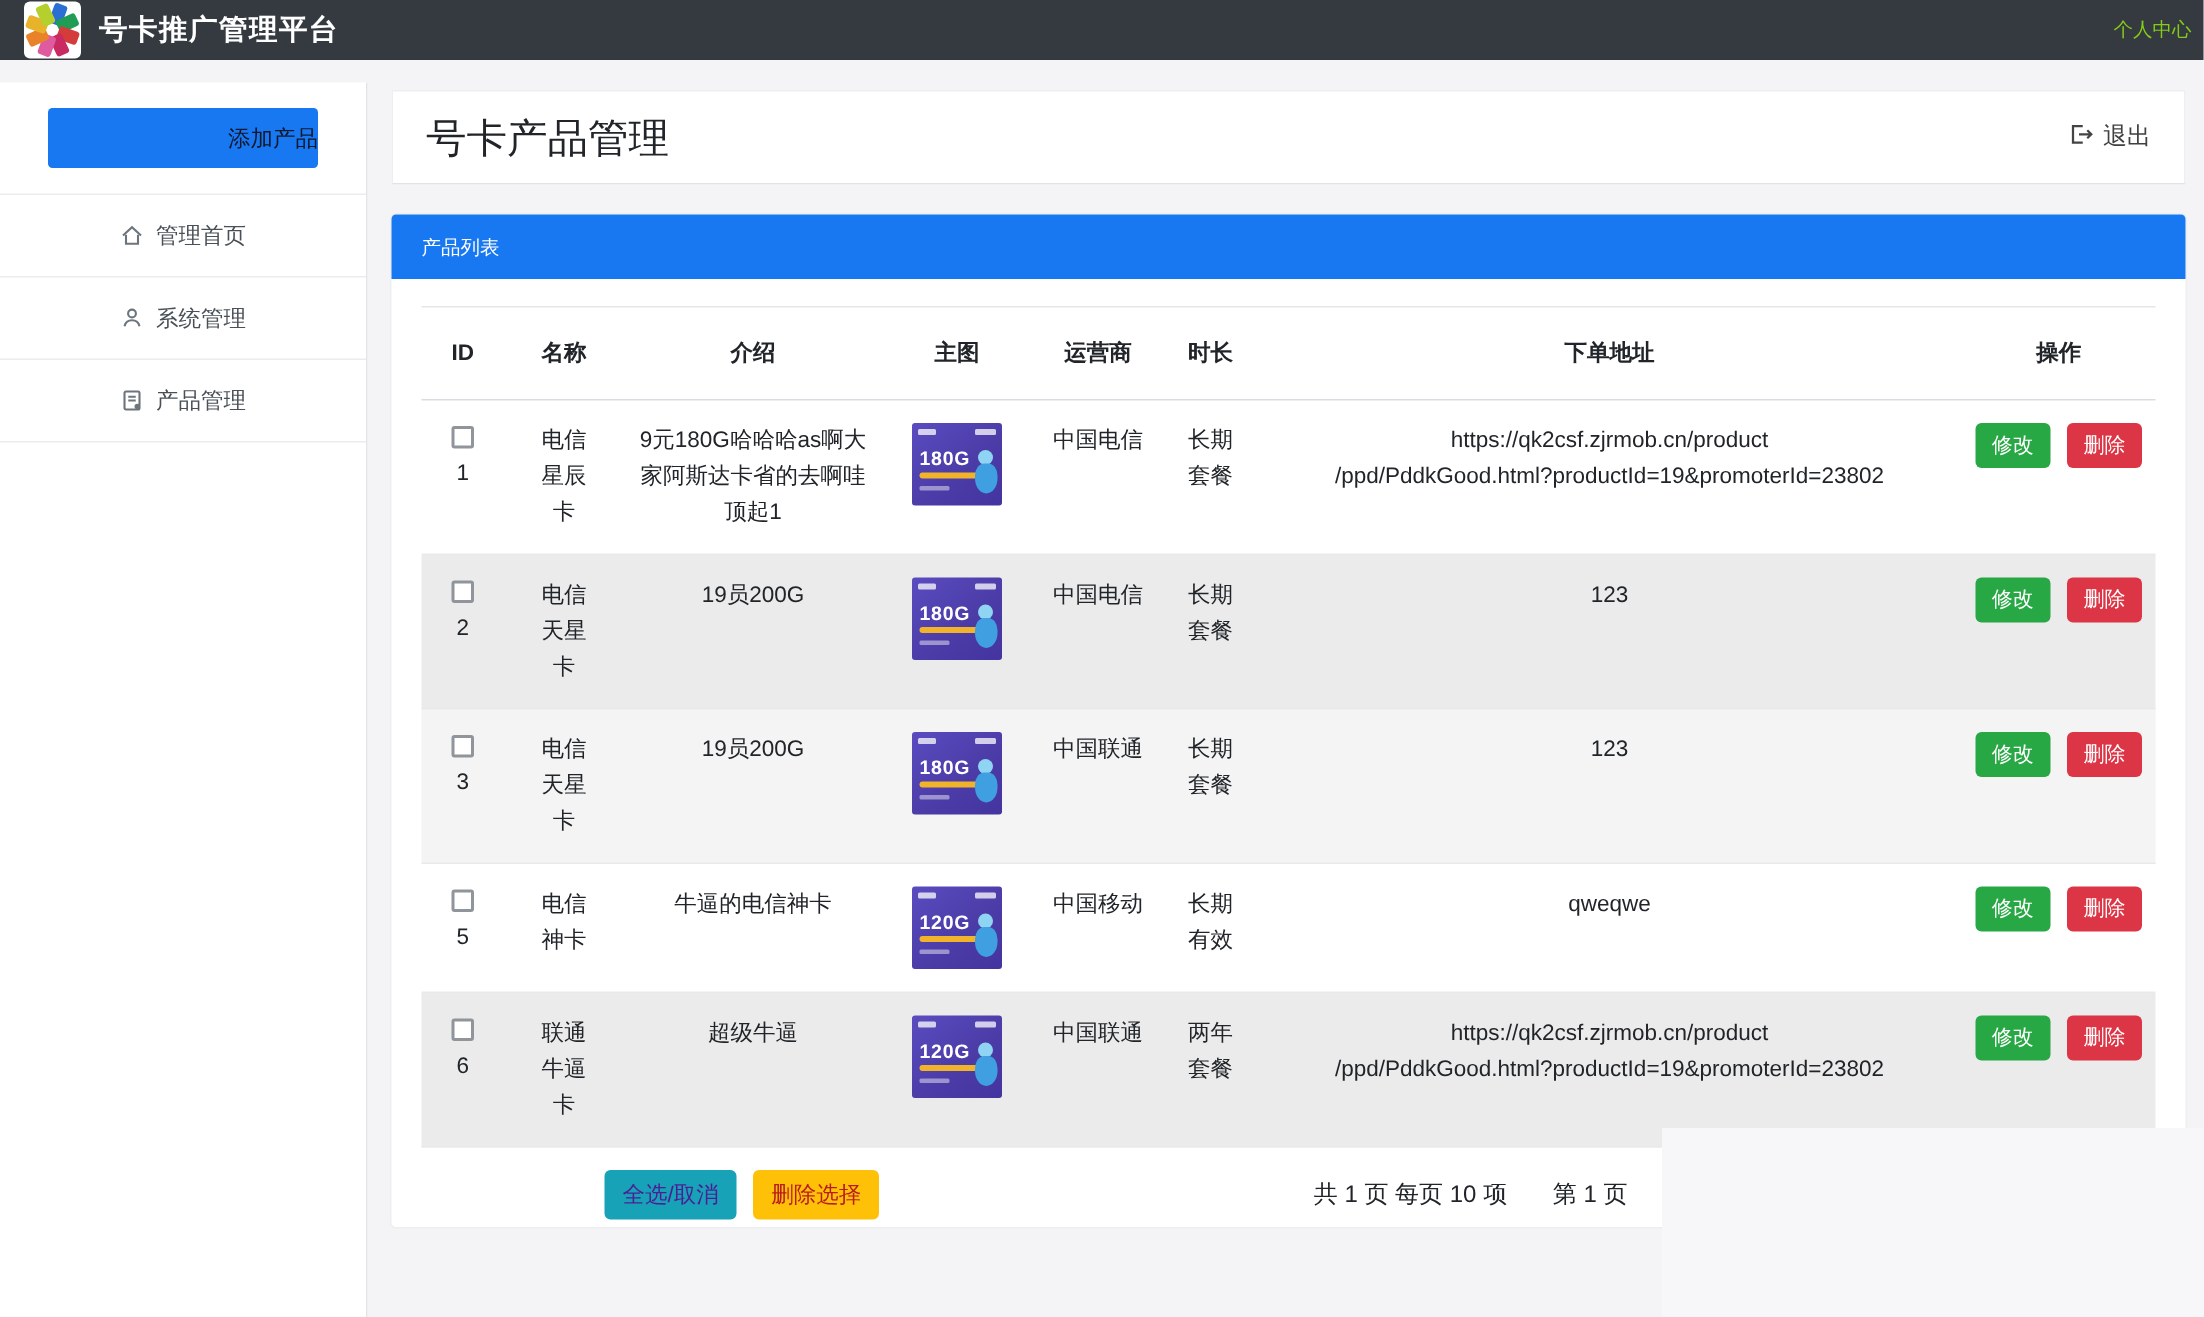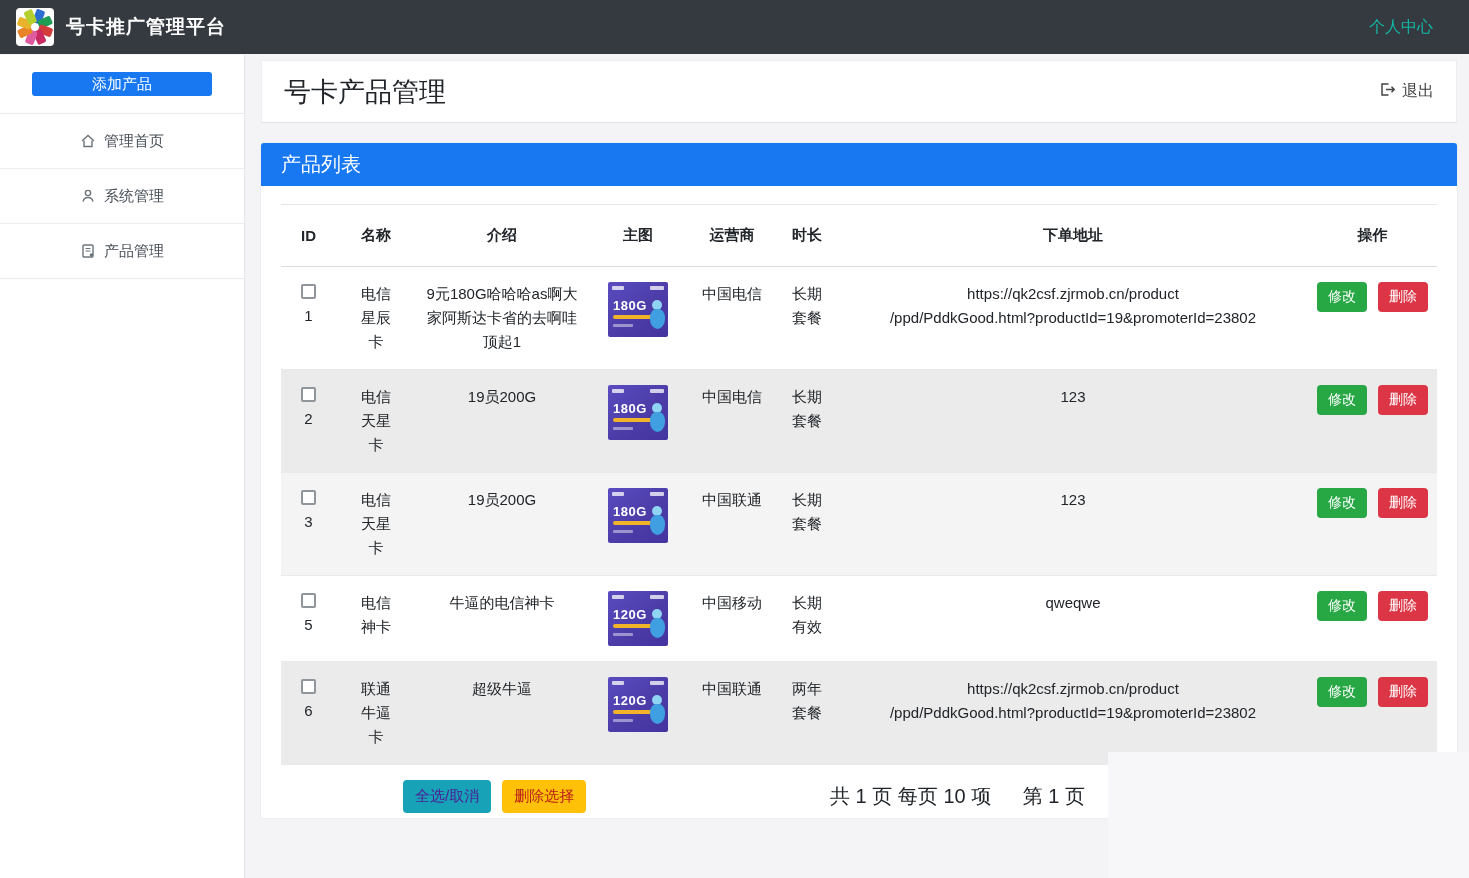--- a/index.html
+++ b/index.html
@@ -1,52 +1,52 @@
 <!DOCTYPE html>
 <html><head>
 <meta charset="utf-8">
 <style>
   * { margin:0; padding:0; box-sizing:border-box; }
   html,body { width:1469px; height:878px; overflow:hidden; background:#f4f4f6;
               font-family:"Liberation Sans","DejaVu Sans",sans-serif; }
 
   
-  .navbar { position:absolute; left:0; top:0; width:1469px; height:54px;
+  .navbar { position:absolute; left:0; top:0; width:1469px; height:40px;
             background:#343a40; display:flex; align-items:center; z-index:30; }
   .logo { width:38px; height:38px; background:#fff; border-radius:4px; margin-left:16px;
           position:relative; overflow:hidden; flex:0 0 auto; }
   .logo i { position:absolute; left:50%; top:50%; width:9px; height:14px; border-radius:2px;
             transform-origin:center; }
   .brand { color:#fff; font-size:19px; font-weight:700; margin-left:12px; letter-spacing:1px; }
-  .user-center { margin-left:auto; margin-right:36px; color:#14b8a6; font-size:16px; cursor:pointer; }
+  .user-center { margin-left:auto; margin-right:8px; color:#84cc16; font-size:13px; cursor:pointer; }
 
   
   .sidebar { position:absolute; left:0; top:55px; width:245px; bottom:0; background:#fff;
              border-right:1px solid #e2e5e8; z-index:20; }
-  .add-btn { display:block; width:180px; height:24px; margin:17px auto 0 auto; background:#1778f2;
-             color:#ffffff; border:none; border-radius:3px; font-size:15px; cursor:pointer;
-             font-family:inherit; }
+  .add-btn { display:block; width:180px; height:40px; margin:17px auto 0 auto; background:#1778f2;
+             color:#0f172a; border:none; border-radius:3px; font-size:15px; cursor:pointer;
+             font-family:inherit;text-align:right; }
   .side-sep { border-bottom:1px solid #ececee; margin-top:17px; }
   .side-item { height:55px; display:flex; align-items:center; justify-content:center; gap:8px;
                font-size:15px; color:#495057; border-bottom:1px solid #ececee; cursor:pointer; }
   .side-item svg { display:block; }
 
   
   .main { position:absolute; left:245px; top:55px; right:0; bottom:0; background:#f4f4f6; }
   .page-head { position:absolute; left:16px; top:5px; width:1196px; height:63px; background:#fff;
                border:1px solid #eceef0; border-bottom:1px solid #dfe3e7;
                display:flex; align-items:center; }
   .page-title { font-size:27px; color:#212529; font-weight:500; margin-left:22px; }
   .logout { margin-left:auto; margin-right:22px; font-size:16px; color:#404040; display:flex;
             align-items:center; gap:6px; cursor:pointer; }
 
   .panel { position:absolute; left:16px; top:88px; width:1196px; height:675px; background:#fff;
            border-radius:3px; box-shadow:0 0 0 1px #eceef0; }
   .panel-head { height:43px; background:#1778f2; border-radius:3px 3px 0 0; color:#fff;
-                font-size:20px; display:flex; align-items:center; padding-left:20px; }
+                font-size:13px; display:flex; align-items:center; padding-left:20px; }
   .panel-body { padding:18px 20px 0 20px; }
 
   
   table { width:100%; border-collapse:collapse; font-size:15px; color:#212529;
           border-top:1px solid #e6e6e6; }
   thead th { font-weight:700; padding:21px 8px; text-align:center;
              border-bottom:1px solid #d9dde1; }
   tbody td { padding:15px 8px; text-align:center; vertical-align:top; }
   tbody tr { border-bottom:1px solid #e9e9e9; }
   tbody tr:nth-child(2) { background:#ebebeb; }
@@ -89,21 +89,21 @@
   .btn-edit { background:#28a745; margin-right:7px; }
   .btn-del  { background:#dc3545; }
 
   
   .tfoot { display:flex; align-items:center; margin-top:15px; }
   .tfoot .btn-group { margin-left:122px; display:flex; gap:11px; }
   .btn-selall { background:#17a2b8; color:#4c1d95; border:none; border-radius:4px; font-size:15px;
                 padding:7px 12px; cursor:pointer; font-family:inherit; }
   .btn-delsel { background:#ffc107; color:#b91c1c; border:none; border-radius:4px; font-size:15px;
                 padding:2px 12px; cursor:pointer; font-family:inherit; }
-  .pager { margin-left:auto; margin-right:352px; font-size:20px; color:#212529; }
+  .pager { margin-left:auto; margin-right:352px; font-size:16px; color:#212529; }
   .pager .pg2 { margin-left:26px; }
 
   
   .overlay-box { position:absolute; right:0; bottom:0; width:361px; height:126px;
                  background:#f7f7f9; z-index:40; }
 </style>
 </head>
 <body>
 
 <div class="navbar">

